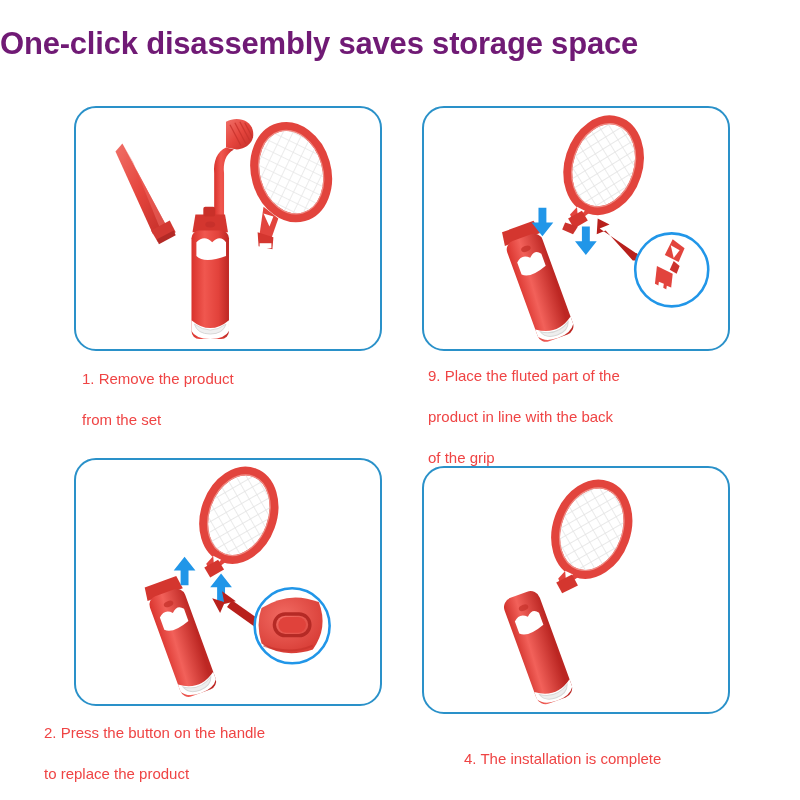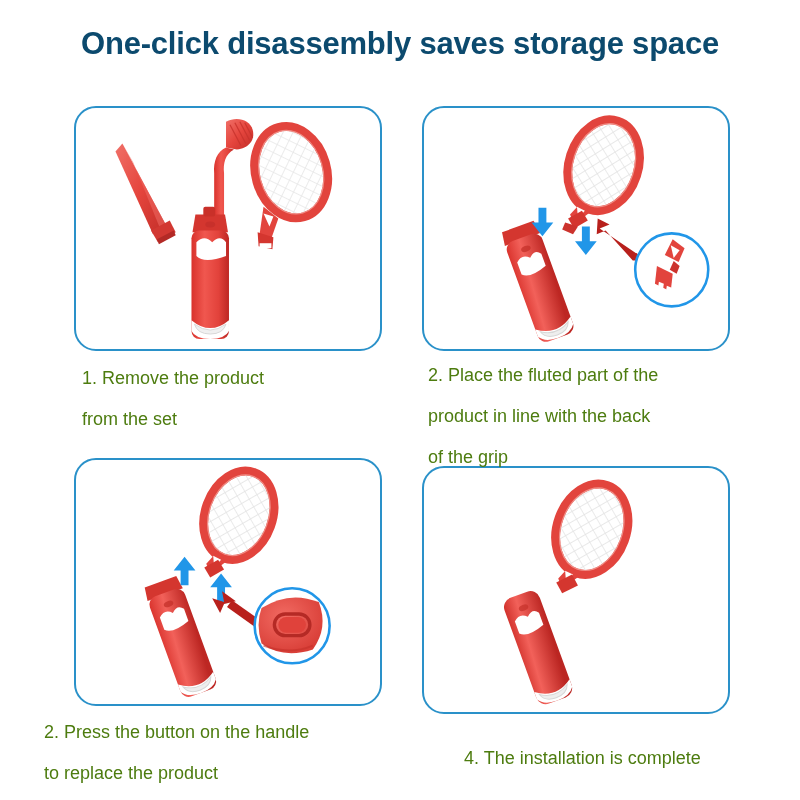--- a/index.html
+++ b/index.html
@@ -12,24 +12,23 @@
     height: 800px;
     position: relative;
     font-family: "Liberation Sans", sans-serif;
     overflow: hidden;
   }
   #page-title {
     position: absolute;
     left: 0;
     top: 26px;
     width: 800px;
-    text-align: center;
     font-size: 31px;
     font-weight: 700;
-    color: #0c4a6e;
+    color: #701a75;
     letter-spacing: -0.2px;
     white-space: nowrap;
   }
 
   
   .panel {
     position: absolute;
     border: 2px solid #2a91c9;
     border-radius: 22px;
     background: #ffffff;
@@ -38,23 +37,23 @@
   #panel-1 { left: 74px;  top: 106px; width: 308px; height: 245px; }
   #panel-2 { left: 422px; top: 106px; width: 308px; height: 245px; }
   #panel-3 { left: 74px;  top: 458px; width: 308px; height: 248px; }
   #panel-4 { left: 422px; top: 466px; width: 308px; height: 248px; }
 
   .panel-art { position: absolute; inset: 0; }
 
   
   .caption {
     position: absolute;
-    font-size: 18px;
+    font-size: 15px;
     line-height: 41px;
-    color: #4d7c0f;
+    color: #ef4444;
     white-space: pre-line;
   }
   #caption-1 { left: 82px;  top: 358px; width: 320px; }
   #caption-2 { left: 428px; top: 355px; width: 330px; }
   #caption-3 { left: 44px;  top: 712px; width: 380px; }
   #caption-4 { left: 428px; top: 738px; width: 370px; margin-left: 36px; }
 
   svg { display: block; overflow: visible; }
 </style>
 </head>
@@ -266,18 +265,18 @@
         <ellipse cx="114" cy="140" rx="5" ry="3" fill="#c4302a" opacity="0.7"></ellipse>
         <path d="M95 224 q19 14 38 0 l0 8 q-5 8 -19 8 q-14 0 -19 -8 z" fill="#ffffff"></path>
         <path d="M99 228 q15 10 30 0 q-3 9 -15 9 q-12 0 -15 -9 z" fill="#eeeeee" stroke="#d7d7d7" stroke-width="1"></path>
       </g>
     </g>
   </svg>
 </div>
 
 <div class="caption" id="caption-1">1. Remove the product
 from the set</div>
-<div class="caption" id="caption-2">2. Place the fluted part of the
+<div class="caption" id="caption-2">9. Place the fluted part of the
 product in line with the back
 of the grip</div>
 <div class="caption" id="caption-3">2. Press the button on the handle
 to replace the product</div>
 <div class="caption" id="caption-4">4. The installation is complete</div>
 
 </body></html>

